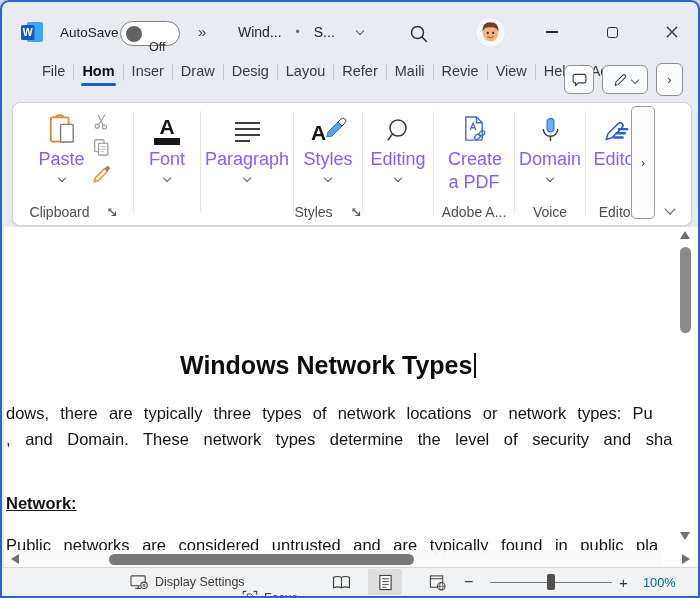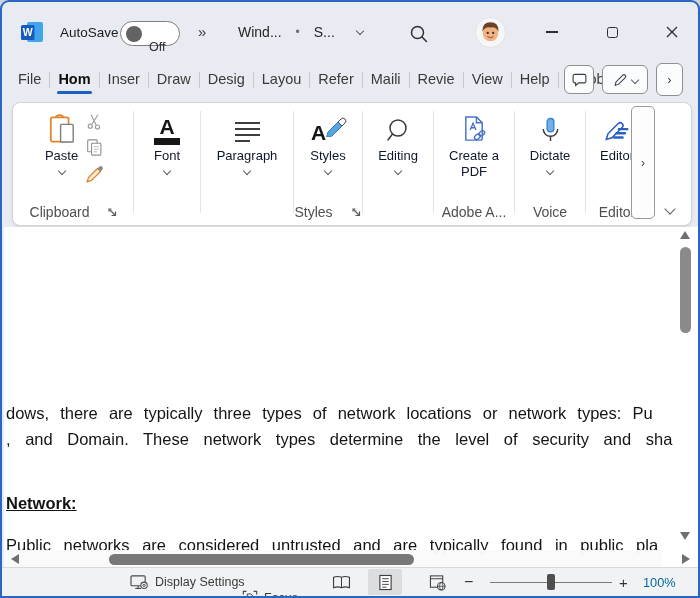--- a/index.html
+++ b/index.html
@@ -33,22 +33,22 @@
   .doc-name .chev { margin-left:8px; margin-top:-3px; }
   .tb-search { position:absolute; left:406px; top:21px; width:22px; height:22px; }
   .avatar { position:absolute; left:473px; top:15px; width:31px; height:31px; }
   .cap-btn { position:absolute; top:14px; width:34px; height:32px;
     display:flex; align-items:center; justify-content:center; }
   .cap-min { left:533px; } .cap-max { left:593px; } .cap-close { left:653px; }
   .min-glyph { width:12px; height:1.6px; background:#2e2e2e; }
   .max-glyph { width:11px; height:11px; border:1.4px solid #2e2e2e; border-radius:2.5px; }
 
   
-  .tabrow { position:absolute; left:0; top:58px; width:100%; height:40px;
-    display:flex; align-items:center; padding-left:8px; }
+  .tabrow { position:absolute; left:0; top:50px; width:100%; height:40px;
+    display:flex; align-items:center; padding-left:32px; }
   .tab { position:relative; font-size:14.5px; color:#3a3a3a; padding:6px 8px 9px 8px;
     white-space:nowrap; }
   .tab.active { color:#0f0f0f; font-weight:700; }
   .tab.active::after { content:""; position:absolute; left:7px; right:7px; bottom:2px;
     height:3px; border-radius:2px; background:#1d5fc2; }
   .tabsep { width:1px; height:16px; background:#c6c9ce; }
   .tab-btn { position:absolute; top:63px; height:29px; border:1px solid #8f8f8f;
     border-radius:6px; background:#fbfcfd; display:flex; align-items:center;
     justify-content:center; gap:4px; }
   .btn-comment { left:562px; width:30px; }
@@ -59,21 +59,21 @@
   .ribbon { position:absolute; left:10px; top:100px; width:680px; height:124px;
     background:#fff; border:1px solid #d2d2d2; border-radius:8px;
     box-shadow:0 2px 3px rgba(0,0,0,0.07); }
   .rgroups { position:absolute; left:4px; top:2px; height:118px; display:flex; }
   .rgroup { display:flex; flex-direction:column; align-items:center; }
   .rgroup-content { flex:1; display:flex; align-items:flex-start; justify-content:center; padding-top:4px; }
   .rgroup-label { height:22px; display:flex; align-items:center; gap:18px;
     font-size:14px; color:#4f4f4f; white-space:nowrap; }
   .gdiv { width:1px; background:#e4e4e4; margin:6px 2px 10px 2px; }
   .bigbtn { display:flex; flex-direction:column; align-items:center; gap:3px; padding:2px 5px; }
-  .bigbtn .blabel { font-size:13px; color:#0f172a; white-space:nowrap; line-height:1.25; text-align:center; }
+  .bigbtn .blabel { font-size:18px; color:#8b5cf6; white-space:nowrap; line-height:1.25; text-align:center; }
   .bigbtn .chev { margin-top:1px; }
   .icon-slot { height:34px; display:flex; align-items:flex-end; justify-content:center; }
   .mini-col { display:flex; flex-direction:column; align-items:center; gap:8px; padding:4px 4px 0 2px; }
   .font-icon { display:flex; flex-direction:column; align-items:center; }
   .font-icon .font-A { font-size:21px; font-weight:700; color:#161616; line-height:20px; }
   .font-bar { width:26px; height:7px; background:#161616; margin-top:1px; }
   .para-icon { display:flex; flex-direction:column; gap:3.5px; padding-bottom:3px; }
   .para-icon i { display:block; height:2.4px; background:#3e3e3e; }
   .para-l { width:25px; } .para-s { width:15px; margin-right:auto; }
   .styles-icon { position:relative; width:34px; height:30px; }
@@ -359,21 +359,21 @@
       <div class="rgroup" style="width:66px">
         <div class="rgroup-content">
           <div class="bigbtn">
             <div class="icon-slot">
               <svg width="27" height="29" viewBox="0 0 28 30">
                 <rect x="10.5" y="2.5" width="7" height="14" rx="3.5" fill="#74b0e6" stroke="#2b7cd3" stroke-width="1.3"></rect>
                 <path d="M6.5 13.5 a7.5 7.5 0 0 0 15 0" fill="none" stroke="#3a3a3a" stroke-width="1.5"></path>
                 <line x1="14" y1="21" x2="14" y2="26" stroke="#3a3a3a" stroke-width="1.5"></line>
               </svg>
             </div>
-            <span class="blabel">Dictate</span>
+            <span class="blabel">Domain</span>
             <span class="chev"></span>
           </div>
         </div>
         <div class="rgroup-label">
           <span>Voice</span>
         </div>
       </div>
       <div class="gdiv"></div>
 
       <div class="rgroup" style="width:58px">
@@ -396,20 +396,23 @@
 
     <div class="expand-strip">
       <span>›</span>
     </div>
     <div class="collapse-chev">
       <span class="chev"></span>
     </div>
   </div>
 
   <div class="doc">
+    <div class="doc-title">
+      <span>Windows Network Types</span><span class="caret"></span>
+    </div>
     <div class="doc-line ws2" style="top:202px">, and Domain. These network types determine the level of security and sha</div>
     <div class="doc-line ws1" style="top:176px">dows, there are typically three types of network locations or network types: Pu</div>
     <div class="doc-line doc-heading" style="top:266px">Network:</div>
     <div class="doc-line ws4" style="top:308px">Public networks are considered untrusted and are typically found in public pla</div>
   </div>
 
   <div class="tri tri-up vscroll-up"></div>
   <div class="vscroll-thumb"></div>
   <div class="tri tri-down vscroll-down"></div>
 

